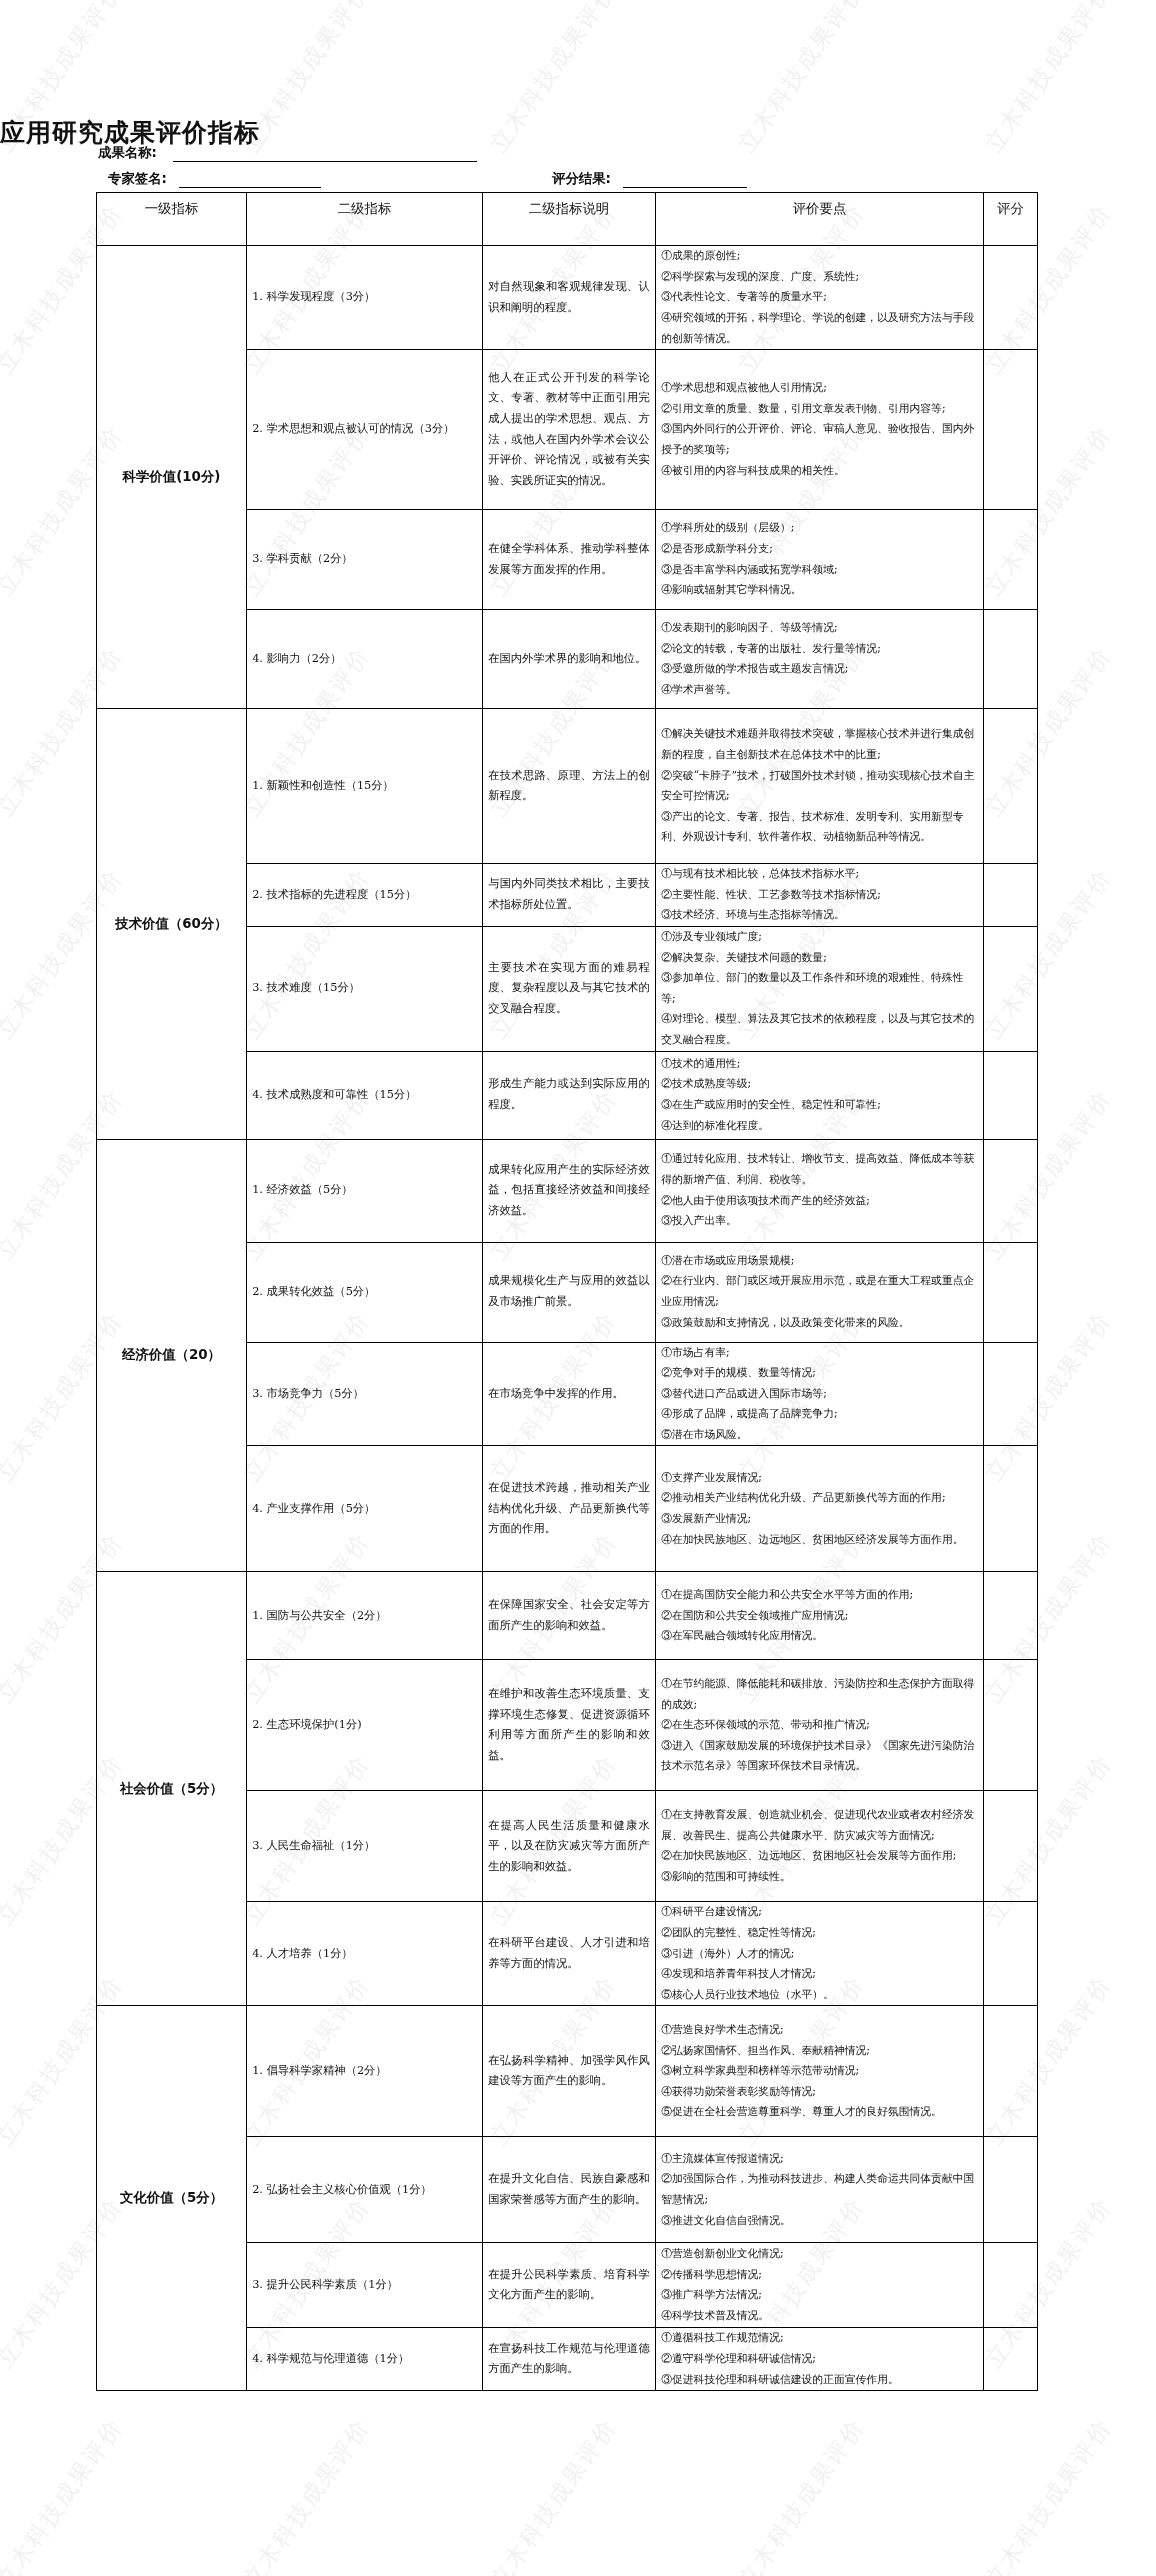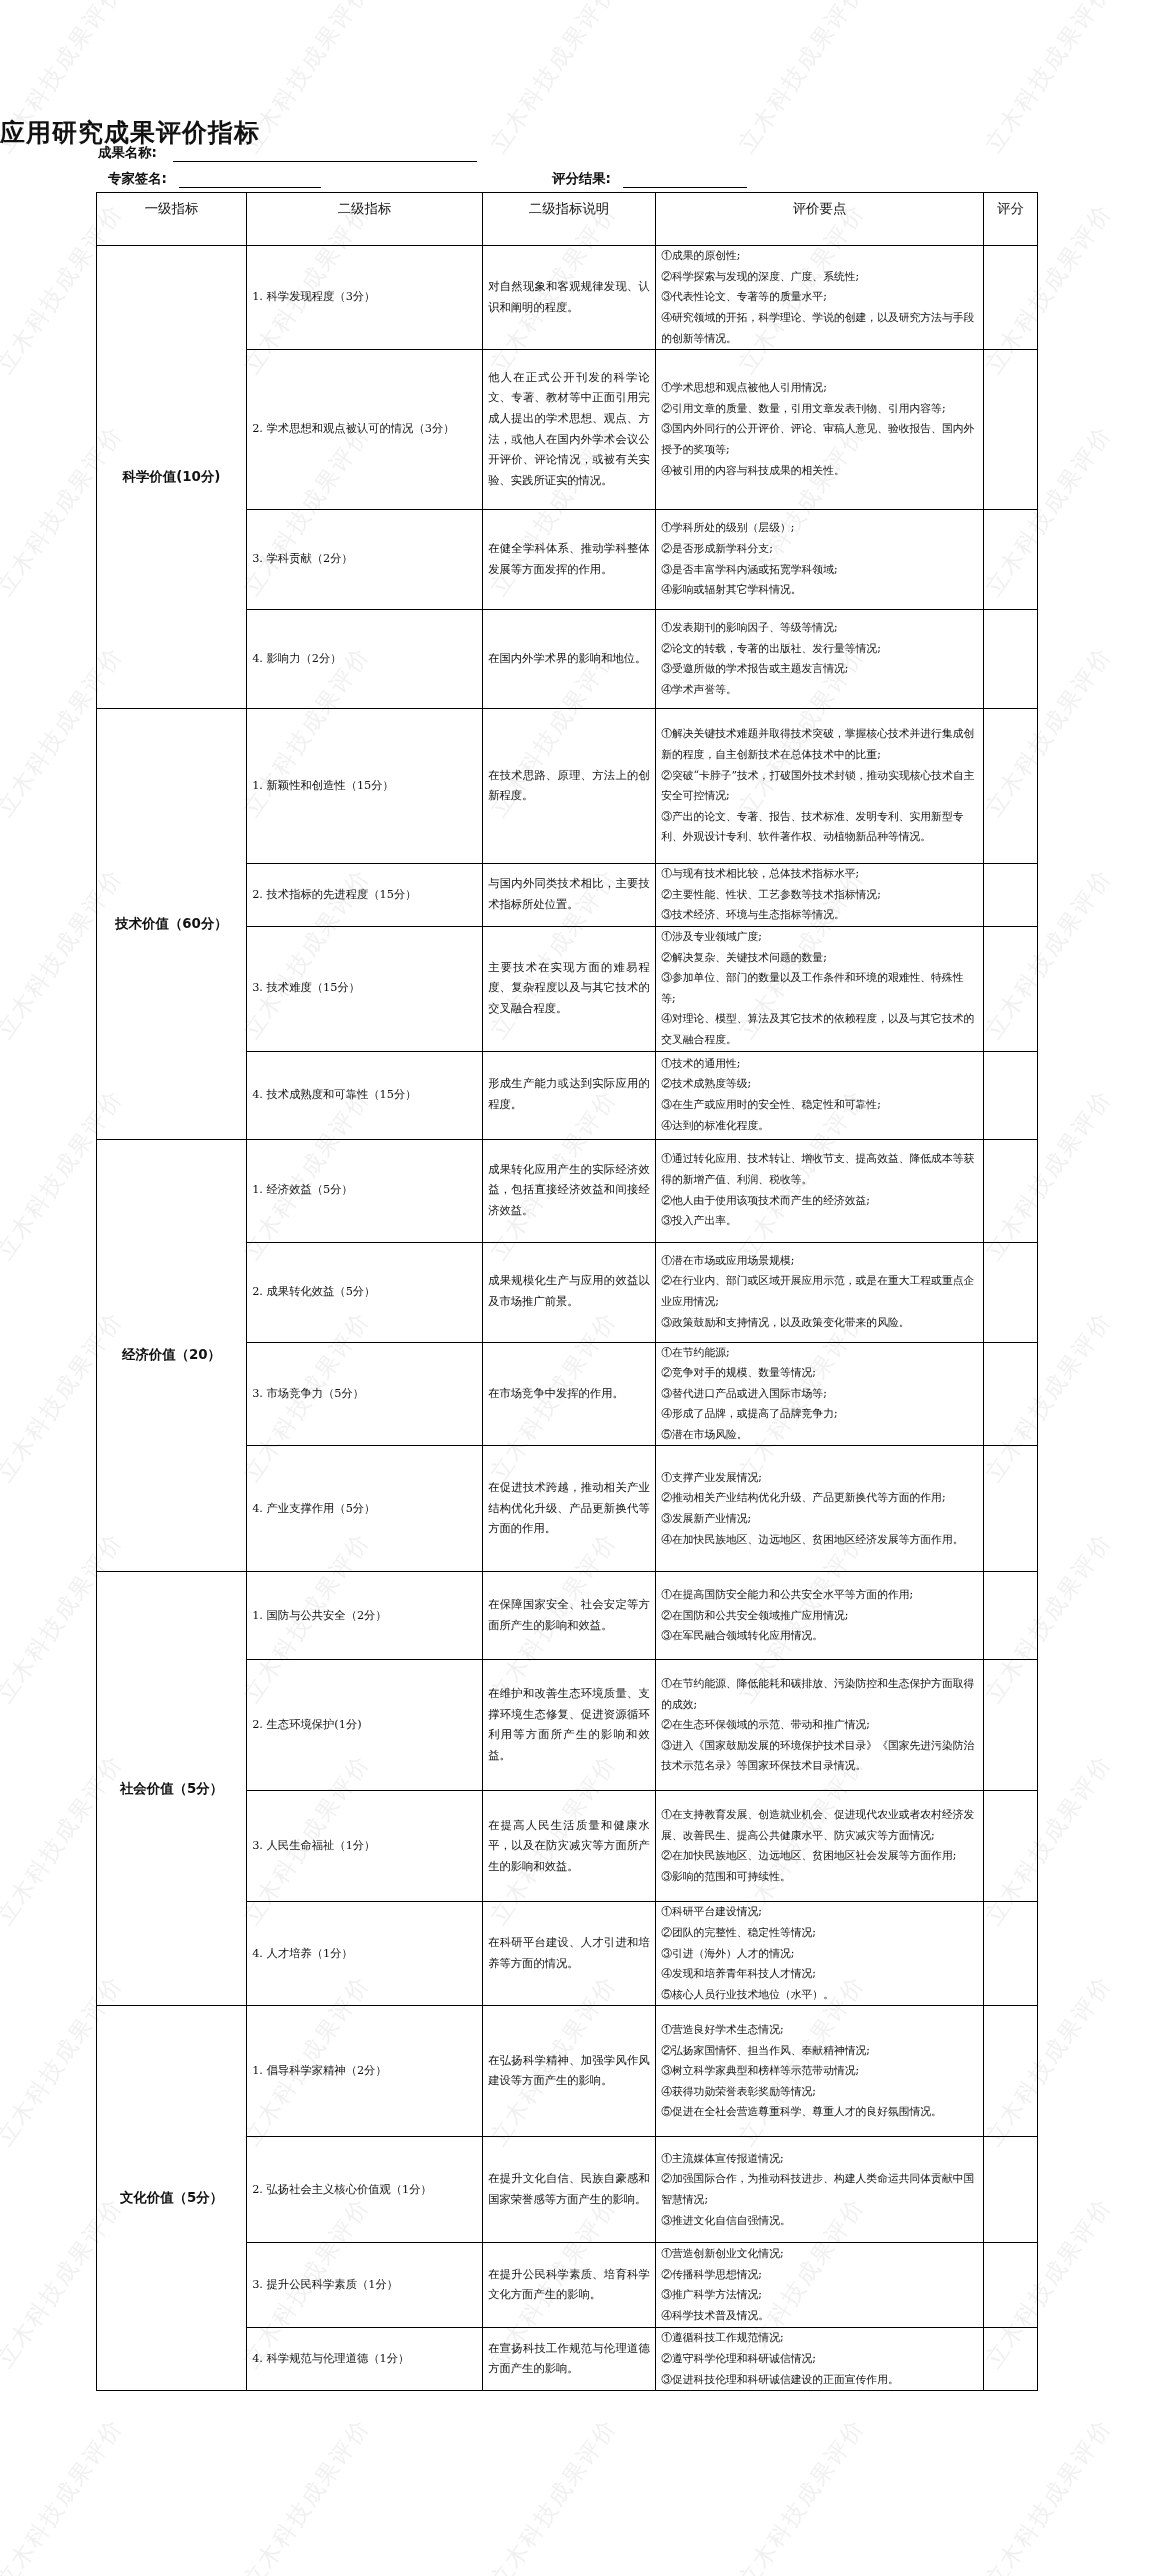--- a/index.html
+++ b/index.html
@@ -246,21 +246,21 @@
             <span class="pt">①潜在市场或应用场景规模;</span>
             <span class="pt">②在行业内、部门或区域开展应用示范，或是在重大工程或重点企业应用情况;</span>
             <span class="pt">③政策鼓励和支持情况，以及政策变化带来的风险。</span>
           </td>
           <td class="score"></td>
         </tr>
         <tr style="height: 100px;">
           <td class="l2">3. 市场竞争力（5分）</td>
           <td class="desc">在市场竞争中发挥的作用。</td>
           <td class="points">
-            <span class="pt">①在节约能源;</span>
+            <span class="pt">①市场占有率;</span>
             <span class="pt">②竞争对手的规模、数量等情况;</span>
             <span class="pt">③替代进口产品或进入国际市场等;</span>
             <span class="pt">④形成了品牌，或提高了品牌竞争力;</span>
             <span class="pt">⑤潜在市场风险。</span>
           </td>
           <td class="score"></td>
         </tr>
         <tr style="height: 126px;">
           <td class="l2">4. 产业支撑作用（5分）</td>
           <td class="desc">在促进技术跨越，推动相关产业结构优化升级、产品更新换代等方面的作用。</td>

